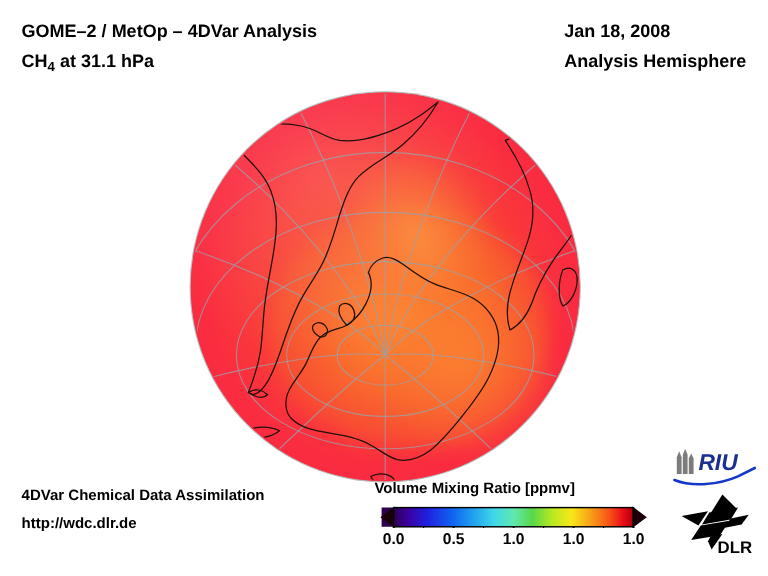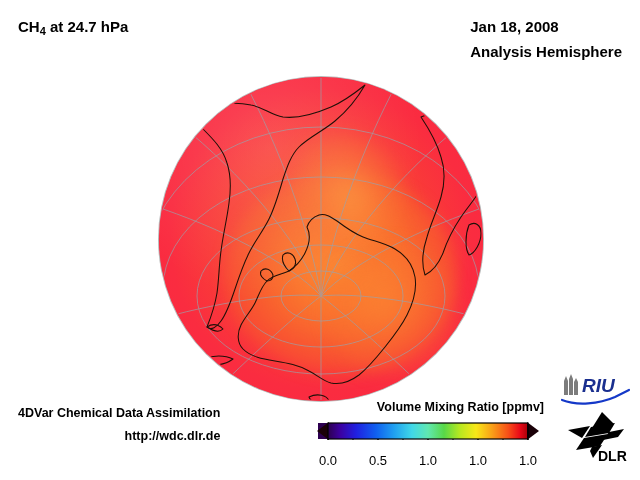--- a/index.html
+++ b/index.html
@@ -136,60 +136,58 @@
   #globe-svg {
     position: absolute;
     inset: 0;
   }
 
   
   #footer-left {
     position: absolute;
     left: 18px;
     top: 402px;
-    text-align: right;
   }
   .fline {
     font-size: 12.5px;
     font-weight: bold;
     line-height: 23px;
     white-space: nowrap;
   }
 
   
   #colorbar-block {
     position: absolute;
     left: 312px;
     top: 400px;
     width: 232px;
   }
   #cb-title {
     font-size: 12.5px;
     font-weight: bold;
-    text-align: right;
+    text-align: left;
     white-space: nowrap;
   }
   #cb-wrap {
     position: relative;
     margin-top: 6px;
     height: 20px;
   }
   #cb-svg { display: block; }
   #cb-ticklabels {
     position: relative;
     height: 18px;
     margin-top: 1px;
   }
   #cb-ticklabels span {
     position: absolute;
     font-size: 13px;
-    font-weight: normal;
+    font-weight: bold;
     transform: translateX(-50%);
     white-space: nowrap;
-    margin-top: 12px;
   }
 
   
   #riu-logo {
     position: absolute;
     left: 557px;
     top: 373px;
     width: 80px;
     height: 34px;
   }
@@ -198,21 +196,22 @@
     left: 562px;
     top: 411px;
     width: 74px;
     height: 52px;
   }
 </style>
 </head>
 <body>
 
 <div id="header-left">
-  <div class="hline"><span>CH</span><span class="sub">4</span><span> at 24.7 hPa</span></div>
+  <div class="hline">GOME–2 / MetOp – 4DVar Analysis</div>
+  <div class="hline"><span>CH</span><span class="sub">4</span><span> at 31.1 hPa</span></div>
 </div>
 
 <div id="header-right">
   <div class="hline">Jan 18, 2008</div>
   <div class="hline">Analysis Hemisphere</div>
 </div>
 
 <div id="globe-panel">
   <div id="globe-disc">
     <div class="field-base"></div>

